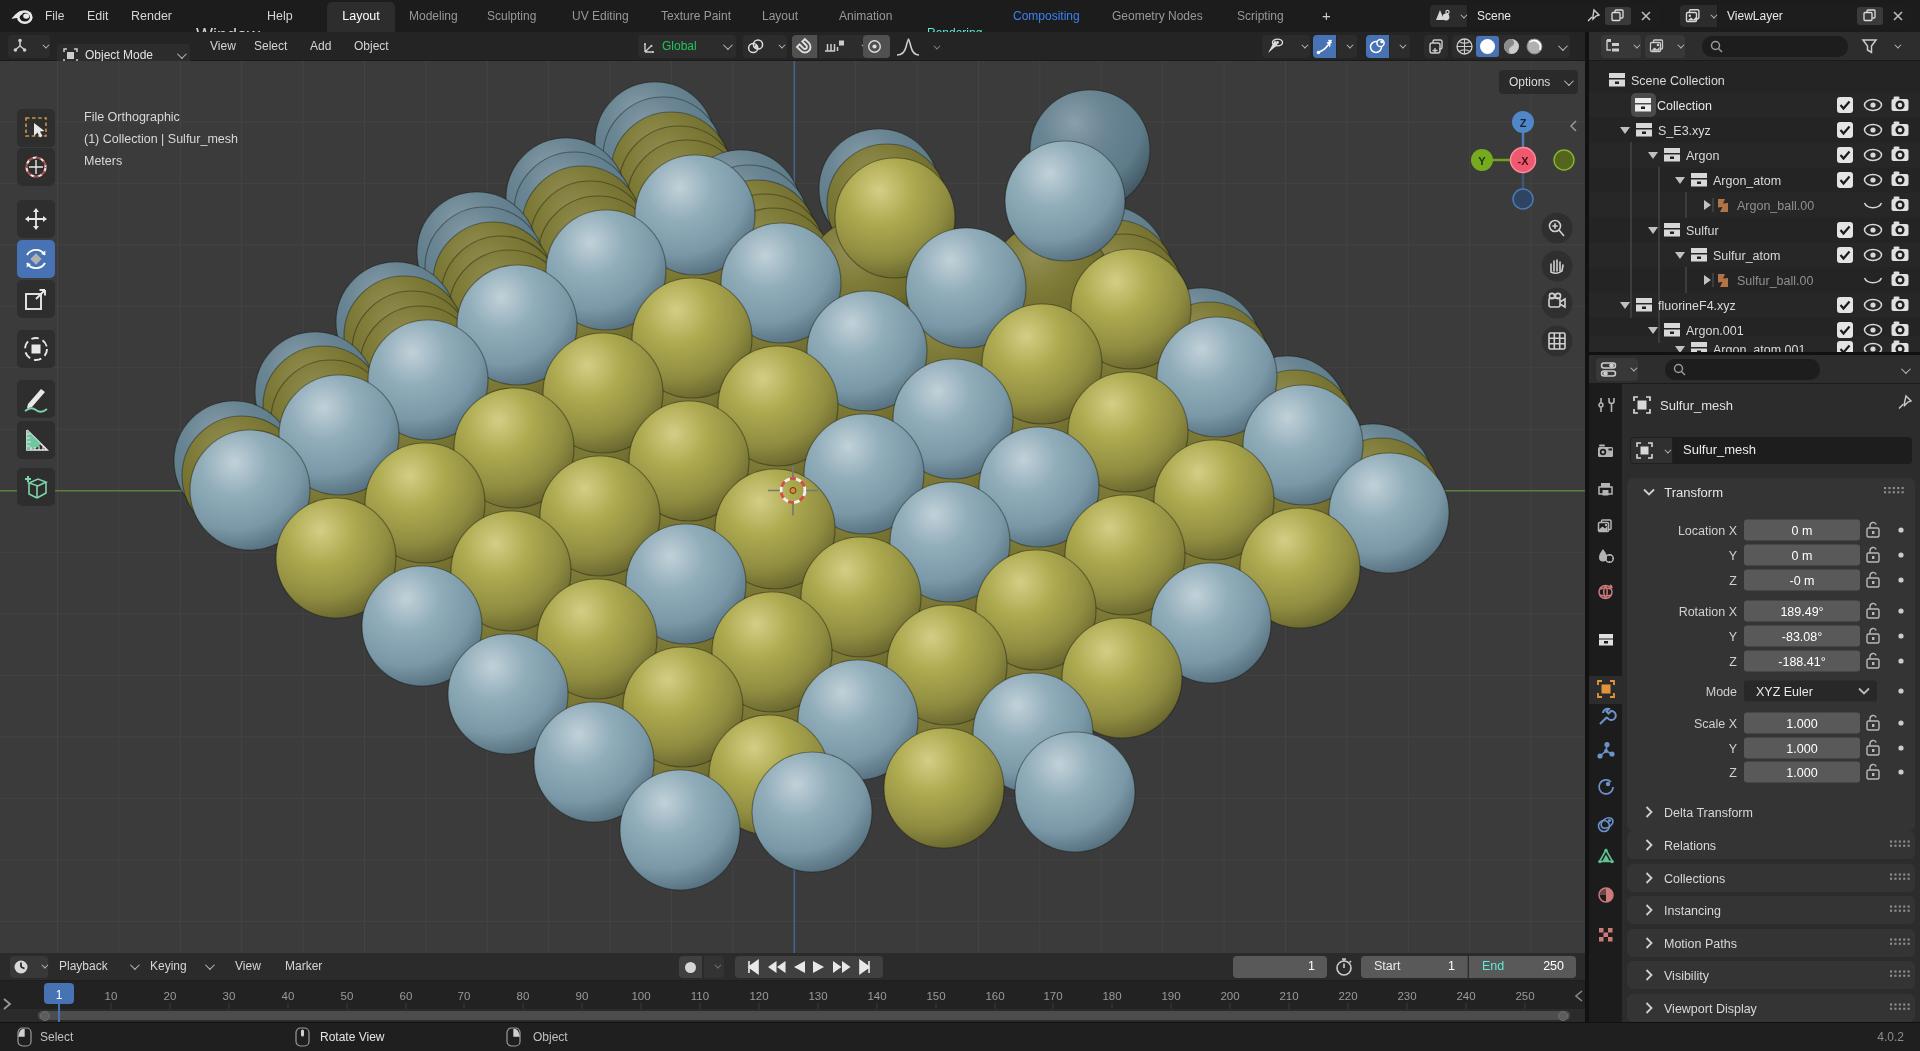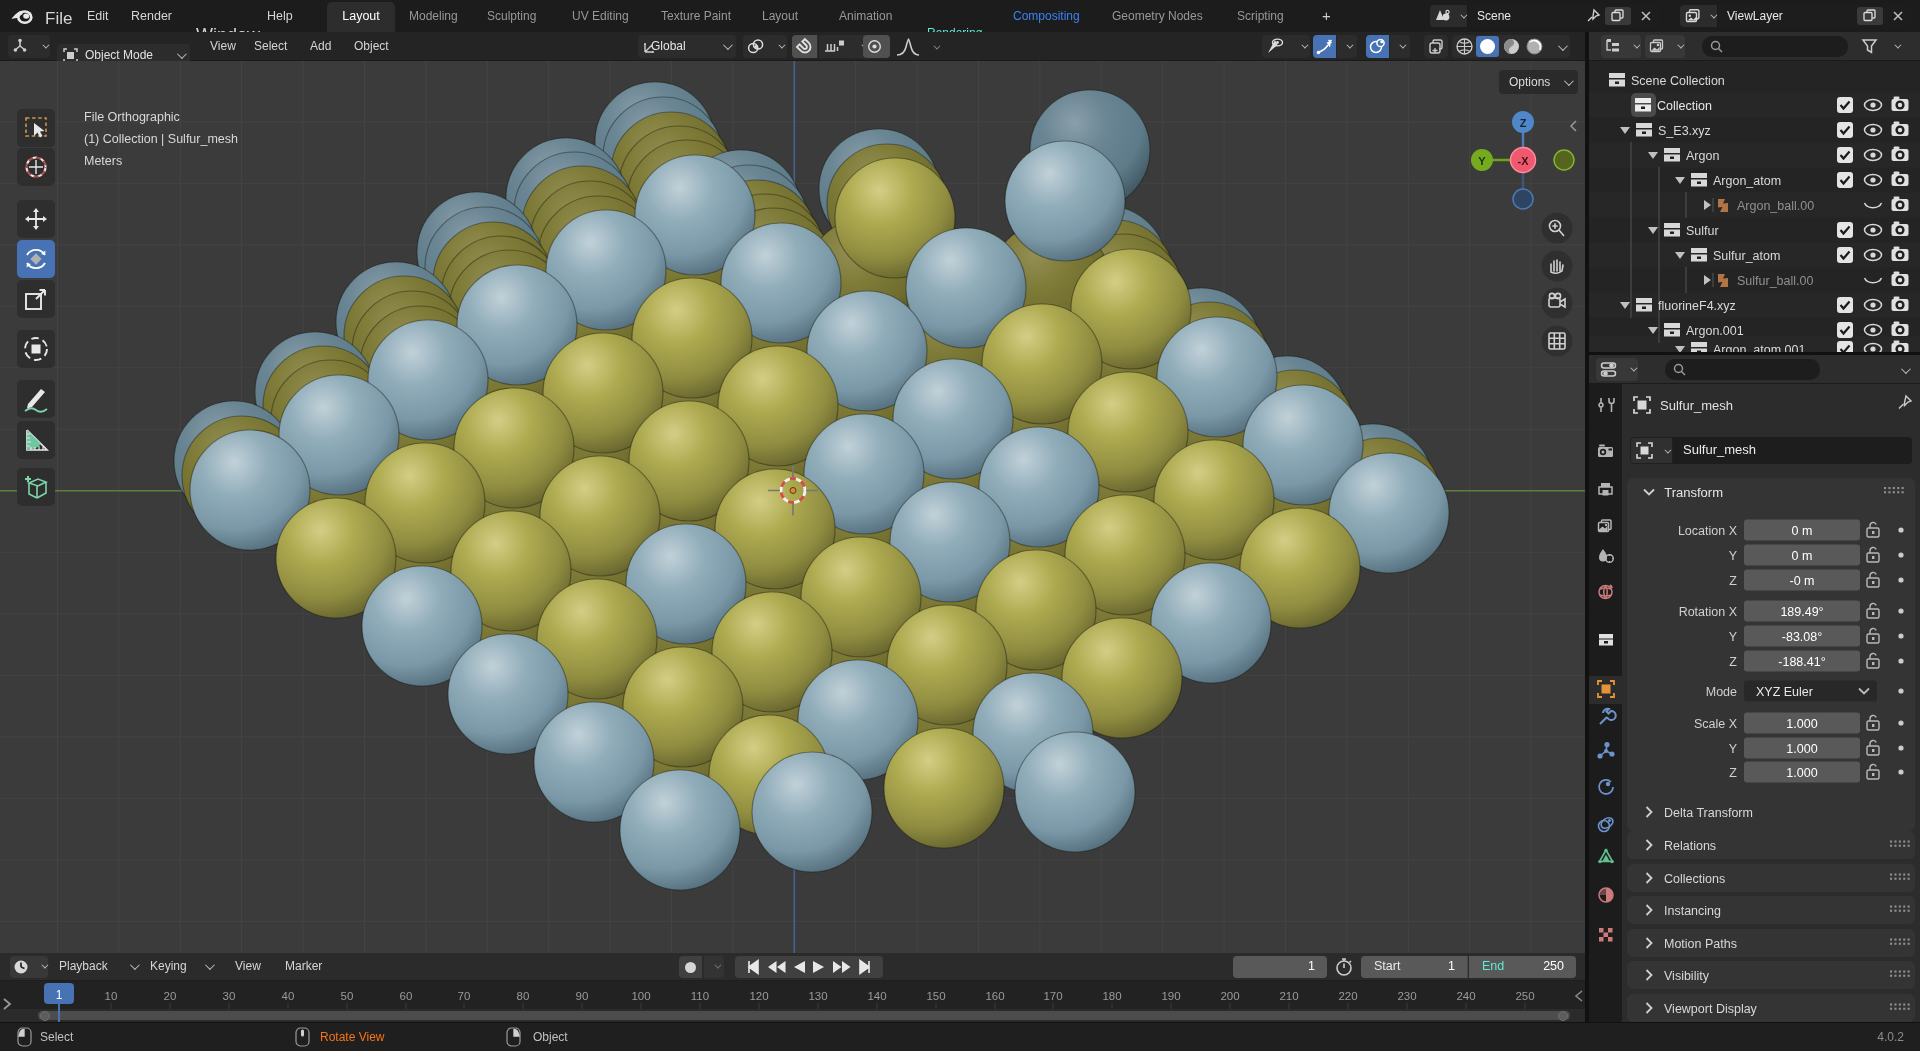--- a/index.html
+++ b/index.html
@@ -8,21 +8,21 @@
 </style></head><body>
 
 <div class="abs" style="left:0;top:0;width:1920px;height:32px;background:#1c1c1c;">
   <svg class="abs" style="left:11px;top:6px" width="22" height="20" viewBox="0 0 22 20">
     <ellipse cx="13.8" cy="11.2" rx="7.8" ry="6.9" fill="#e8e8e8"></ellipse>
     <ellipse cx="13.8" cy="11.2" rx="5.1" ry="4.4" fill="#1c1c1c"></ellipse>
     <ellipse cx="15.2" cy="10.1" rx="3" ry="2.7" fill="#e8e8e8"></ellipse>
     <path d="M0.5 12.8 Q5 11.5 8.2 9.2 L11.5 4.6 Q7 5.8 4.5 8.2 Z" fill="#e8e8e8"></path>
     <path d="M0.5 12.8 L9 4.9 L12 7.8 L6 12 Z" fill="#e8e8e8"></path>
   </svg>
-  <div class="abs txt" style="left:45px;top:9px;font-size:17px">File</div>
+  <div class="abs txt" style="left:45px;top:9px;font-size:12px">File</div>
   <div class="abs txt" style="left:87px;top:9px;font-size:12.5px">Edit</div>
   <div class="abs txt" style="left:131px;top:9px;font-size:12.5px">Render</div>
   <div class="abs txt" style="left:196px;top:25px;font-size:18px">Window</div>
   <div class="abs txt" style="left:267px;top:9px;font-size:12.5px">Help</div>
   <div class="abs" style="left:327px;top:2px;width:68px;height:30px;background:#2d2d2d;border-radius:5px 5px 0 0;color:#fff;font-size:12.5px;text-align:center;line-height:28px;">Layout</div>
   <div class="abs txt" style="left:409px;top:9px;color:#989898">Modeling</div>
   <div class="abs txt" style="left:487px;top:9px;color:#989898">Sculpting</div>
   <div class="abs txt" style="left:572px;top:9px;color:#989898">UV Editing</div>
   <div class="abs txt" style="left:661px;top:9px;color:#989898">Texture Paint</div>
   <div class="abs txt" style="left:762px;top:9px;color:#989898">Layout</div>
@@ -97,21 +97,21 @@
   <div class="abs txt" style="left:210px;top:7px">View</div>
   <div class="abs txt" style="left:254px;top:7px">Select</div>
   <div class="abs txt" style="left:310px;top:7px">Add</div>
   <div class="abs txt" style="left:354px;top:7px">Object</div>
 
   <div class="abs" style="left:638px;top:3px;width:98px;height:23px;background:#2c2c2c;border-radius:4px">
     <svg width="15" height="15" style="margin:4px 0 0 5px" viewBox="0 0 15 15">
         <path d="M2 13 L2 4 M2 13 L11 13 M2 13 L9 6" stroke="#ccc" stroke-width="1.4" fill="none"></path>
         <path d="M2 4 L1 6 L3 6 Z M11 13 L9 12 L9 14 Z M9 6 L9.5 8 L7.5 7.5 Z" fill="#ccc"></path>
       </svg>
-    <span class="txt" style="position:absolute;left:13px;top:4px;color:#e5e5e5">Global</span>
+    <span class="txt" style="position:absolute;left:24px;top:4px;color:#22c55e">Global</span>
     <span class="chev" style="position:absolute;right:6px;top:8px"></span>
   </div>
   <div class="abs" style="left:743px;top:3px;width:44px;height:23px;background:#2c2c2c;border-radius:4px">
     <svg width="17" height="17" style="margin:3px 0 0 4px" viewBox="0 0 17 17">
         <g fill="none" stroke="#ddd" stroke-width="1.5">
           <circle cx="6.2" cy="10" r="4.6"></circle>
           <circle cx="11" cy="6.5" r="4.6"></circle>
           <circle cx="9" cy="8.5" r="1.6" fill="#ddd" stroke="none"></circle>
         </g>
       </svg>
@@ -1186,16 +1186,16 @@
       <g transform="translate(296,5)">
         <rect x="0" y="0" width="13" height="18" rx="4.5" fill="none" stroke="#9a9a9a" stroke-width="1.2"></rect>
         <rect x="5" y="1.5" width="3" height="7" rx="1.5" fill="#d0d0d0"></rect>
       </g>
       <g transform="translate(507,5)">
         <rect x="0" y="0" width="13" height="18" rx="4.5" fill="none" stroke="#9a9a9a" stroke-width="1.2"></rect>
         <path d="M12 4.5 a5.5 5.5 0 0 0 -5.5 -4 v8 h6.5 Z" fill="#d0d0d0" transform="translate(-0.2,0.2)"></path>
       </g>
   </svg>
   <span class="txt" style="position:absolute;left:40px;top:7px;color:#c0c0c0">Select</span>
-  <span class="txt" style="position:absolute;left:320px;top:7px;color:#f97316">Rotate View</span>
+  <span class="txt" style="position:absolute;left:320px;top:7px;color:#e5e5e5">Rotate View</span>
   <span class="txt" style="position:absolute;left:533px;top:7px;color:#c0c0c0">Object</span>
   <span class="txt" style="position:absolute;right:16px;top:7px;color:#8d8d8d">4.0.2</span>
 </div>
 
 </body></html>

